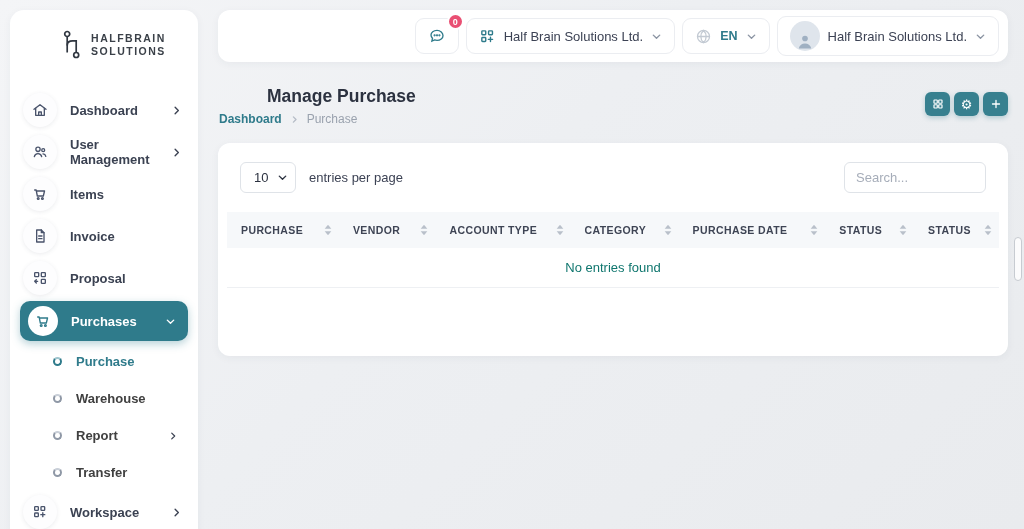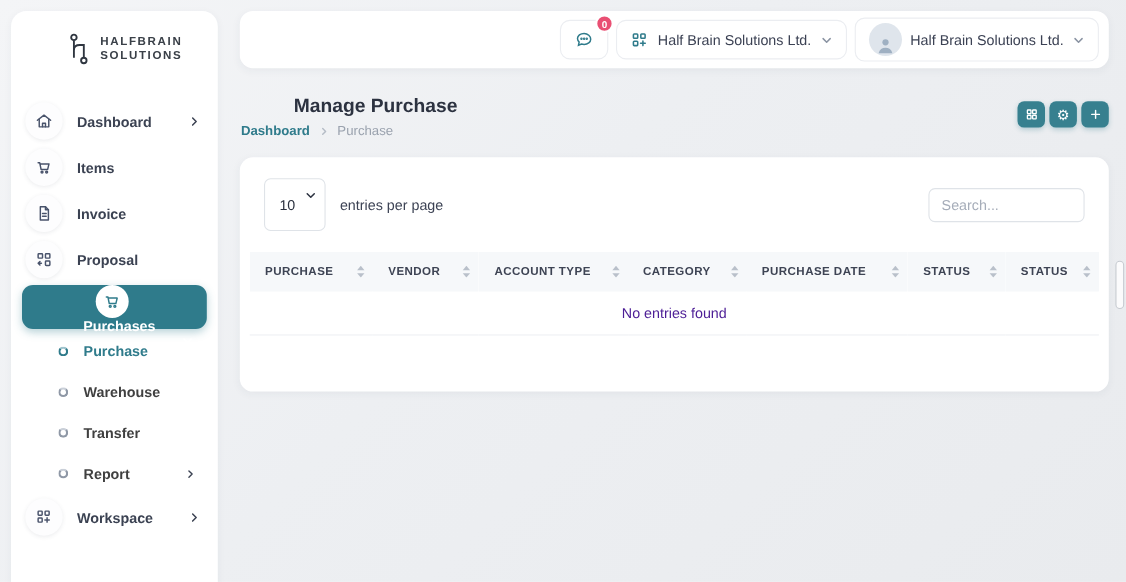--- a/index.html
+++ b/index.html
@@ -16,21 +16,21 @@
   
   .sidebar { position:absolute; left:10px; top:10px; width:188px; height:560px; border-radius:14px; }
   .logo { display:flex; align-items:center; justify-content:center; gap:7px; padding:20px 0 14px 0;margin-left:21px; }
   .logo-text { font-size:10.5px; font-weight:700; letter-spacing:1.5px; color:#3a4048; line-height:1.15; }
   .nav { margin-top:16px; }
   .nav-item { display:flex; align-items:center; height:42px; padding:0 16px 0 13px; cursor:pointer; position:relative; }
   .icon-circle { width:34px; height:34px; border-radius:50%; background:#fdfdfe; box-shadow:0 1px 4px rgba(60,70,90,0.10); display:flex; align-items:center; justify-content:center; flex:0 0 auto; color:#49536b; }
   .icon-circle svg { width:16px; height:16px; }
   .nav-label { margin-left:13px; font-size:13px; font-weight:600; color:#3b4252; }
   .nav-chevron { margin-left:auto; color:#3b4252; display:flex; }
-  .nav-item.active-pill { background:#2f7b8b; margin:2px 10px; border-radius:10px; height:40px; padding:0 12px 0 8px; box-shadow:0 3px 8px rgba(47,123,139,0.35);flex-direction:column; }
+  .nav-item.active-pill { background:#2f7b8b; margin:2px 10px; border-radius:10px; height:40px; padding:0 12px 0 8px; box-shadow:0 3px 8px rgba(47,123,139,0.35); }
   .nav-item.active-pill .icon-circle { background:#fff; color:#2f7b8b; width:30px; height:30px; box-shadow:none; }
   .nav-item.active-pill .nav-label { color:#fff; }
   .nav-item.active-pill .nav-chevron { color:#fff; }
   .sub-item { display:flex; align-items:center; height:37px; padding:0 20px 0 43px; cursor:pointer; }
   .bullet { width:9px; height:9px; border-radius:50%; border:2px solid #8f98a6; border-top-color:#c9cfd8; flex:0 0 auto; }
   .sub-item .sub-label { margin-left:14px; font-size:13px; font-weight:600; color:#404040; }
   .sub-item.active .sub-label { color:#2f7b8b; }
   .sub-item.active .bullet { border-color:#2f7b8b; border-top-color:#9ec4cd; }
   .sub-item .nav-chevron { margin-left:auto; }
 
@@ -58,34 +58,34 @@
   .bc-sep svg { width:9px; height:9px; }
   .bc-current { color:#9aa2ae; }
   .head-actions { position:absolute; right:16px; top:92px; display:flex; gap:4px; }
   .tealbtn { width:25px; height:24px; border:none; border-radius:6px; background:#37808f; color:#fff; display:flex; align-items:center; justify-content:center; cursor:pointer; box-shadow:0 2px 5px rgba(47,123,139,0.3); font-size:13px; }
   .tealbtn svg { width:12px; height:12px; }
 
   
   .table-card { position:absolute; left:218px; top:143px; width:790px; height:213px; border-radius:12px; }
   .controls { display:flex; align-items:center; justify-content:space-between; padding:19px 22px 0 22px; }
   .left-controls { display:flex; align-items:center; gap:13px; }
-  .select-wrap { position:relative; width:56px; height:48px; }
+  .select-wrap { position:relative; width:56px; height:31px; }
   .select-wrap select { width:100%; height:100%; appearance:none; -webkit-appearance:none; border:1px solid #dfe3e8; border-radius:6px; background:#fff; font-size:13px; color:#2c3240; padding:0 0 0 13px; font-family:inherit; cursor:pointer; }
   .select-wrap .sel-chev { position:absolute; right:8px; top:10px; pointer-events:none; color:#2c3240; display:flex; }
   .select-wrap .sel-chev svg { width:11px; height:11px; }
   .entries-label { font-size:13px; color:#3c4254; }
   .search-input { width:142px; height:31px; border:1px solid #dfe3e8; border-radius:6px; padding:0 11px; font-size:13px; color:#3c4254; font-family:inherit; outline:none; }
   .search-input::placeholder { color:#a6adb9; }
 
   table { width:calc(100% - 18px); margin:19px 9px 0 9px; border-collapse:collapse; table-layout:fixed; }
   thead tr { background:#f6f8fa; }
   th { text-align:left; font-size:10.5px; font-weight:700; letter-spacing:0.4px; color:#3e4454; padding:12px 20px 12px 14px; position:relative; white-space:nowrap; overflow:hidden; }
   .sort { position:absolute; right:7px; top:50%; transform:translateY(-50%); display:flex; flex-direction:column; gap:1px; color:#b9c0ca; cursor:pointer; }
   .sort svg { width:8px; height:5px; display:block; }
-  .empty-row td { text-align:center; font-size:13px; color:#4c1d95; padding:12px 0; border-bottom:1px solid #eef0f3; }
+  .empty-row td { text-align:center; font-size:13px; color:#0f766e; padding:12px 0; border-bottom:1px solid #eef0f3; }
 
   
   .page-scrollbar { position:absolute; right:2px; top:237px; width:8px; height:44px; background:#fbfbfc; border:1px solid #c7cbd1; border-radius:4px; }
 </style>
 </head>
 <body>
 
 <aside class="sidebar card">
   <div class="logo">
     <span style="display:flex">
@@ -112,20 +112,36 @@
           </svg>
       </span>
       <span class="nav-label">Dashboard</span>
       <span class="nav-chevron">
           <svg width="11" height="11" viewBox="0 0 24 24" fill="none" stroke="currentColor" stroke-width="3" stroke-linecap="round" stroke-linejoin="round">
             <path d="m9 5 7 7-7 7"></path>
           </svg>
         </span>
     </div>
 
+    <div class="nav-item">
+      <span class="icon-circle">
+        <svg viewBox="0 0 24 24" fill="none" stroke="currentColor" stroke-width="2" stroke-linecap="round" stroke-linejoin="round">
+            <circle cx="9" cy="8" r="3.2"></circle>
+            <path d="M3.5 19c.6-3 2.8-4.6 5.5-4.6s4.9 1.6 5.5 4.6"></path>
+            <circle cx="16.8" cy="9.2" r="2.2"></circle>
+            <path d="M16.5 14.8c2.2.2 3.7 1.5 4.2 3.7"></path>
+          </svg>
+      </span>
+      <span class="nav-label">User Management</span>
+      <span class="nav-chevron">
+          <svg width="11" height="11" viewBox="0 0 24 24" fill="none" stroke="currentColor" stroke-width="3" stroke-linecap="round" stroke-linejoin="round">
+            <path d="m9 5 7 7-7 7"></path>
+          </svg>
+        </span>
+    </div>
 
     <div class="nav-item">
       <span class="icon-circle">
         <svg viewBox="0 0 24 24" fill="none" stroke="currentColor" stroke-width="2" stroke-linecap="round" stroke-linejoin="round">
             <path d="M4 6h2.2L8 15h9l1.8-7.5H7"></path>
             <circle cx="9.3" cy="18.7" r="1.3"></circle>
             <circle cx="15.6" cy="18.7" r="1.3"></circle>
           </svg>
       </span>
       <span class="nav-label">Items</span>
@@ -170,33 +186,33 @@
         </span>
     </div>
 
     <div class="sub-item active">
       <span class="bullet"></span>
       <span class="sub-label">Purchase</span>
     </div>
     <div class="sub-item">
       <span class="bullet"></span>
       <span class="sub-label">Warehouse</span>
-    </div>
-    <div class="sub-item">
-      <span class="bullet"></span>
-      <span class="sub-label">Transfer</span>
     </div>
     <div class="sub-item">
       <span class="bullet"></span>
       <span class="sub-label">Report</span>
       <span class="nav-chevron">
           <svg width="10" height="10" viewBox="0 0 24 24" fill="none" stroke="currentColor" stroke-width="3" stroke-linecap="round" stroke-linejoin="round">
             <path d="m9 5 7 7-7 7"></path>
           </svg>
         </span>
+    </div>
+    <div class="sub-item">
+      <span class="bullet"></span>
+      <span class="sub-label">Transfer</span>
     </div>
 
     <div class="nav-item">
       <span class="icon-circle">
         <svg viewBox="0 0 24 24" fill="none" stroke="currentColor" stroke-width="2" stroke-linecap="round" stroke-linejoin="round">
             <rect x="4" y="4" width="5.5" height="5.5" rx="1"></rect>
             <rect x="13.5" y="4" width="5.5" height="5.5" rx="1"></rect>
             <rect x="4" y="13.5" width="5.5" height="5.5" rx="1"></rect>
             <path d="M16.2 13v6M13.2 16h6"></path>
           </svg>
@@ -233,20 +249,34 @@
         </svg>
     </span>
     <span>Half Brain Solutions Ltd.</span>
     <span class="chev">
         <svg viewBox="0 0 24 24" fill="none" stroke="currentColor" stroke-width="3" stroke-linecap="round" stroke-linejoin="round">
           <path d="m5 9 7 7 7-7"></path>
         </svg>
       </span>
   </button>
 
+  <button class="hbtn">
+    <span class="globe">
+      <svg viewBox="0 0 24 24" fill="none" stroke="currentColor" stroke-width="1.8">
+          <circle cx="12" cy="12" r="8.5"></circle>
+          <path d="M3.5 12h17M12 3.5c-2.5 2.3-3.8 5.2-3.8 8.5s1.3 6.2 3.8 8.5c2.5-2.3 3.8-5.2 3.8-8.5S14.5 5.8 12 3.5z"></path>
+        </svg>
+    </span>
+    <span class="lang-label">EN</span>
+    <span class="chev">
+        <svg viewBox="0 0 24 24" fill="none" stroke="currentColor" stroke-width="3" stroke-linecap="round" stroke-linejoin="round">
+          <path d="m5 9 7 7 7-7"></path>
+        </svg>
+      </span>
+  </button>
 
   <button class="hbtn" style="height:40px;">
     <span class="avatar">
       <svg viewBox="0 0 24 24" fill="currentColor">
           <circle cx="12" cy="9" r="3.4"></circle>
           <path d="M4.5 21c.9-4 3.9-6 7.5-6s6.6 2 7.5 6z"></path>
         </svg>
     </span>
     <span>Half Brain Solutions Ltd.</span>
     <span class="chev">

